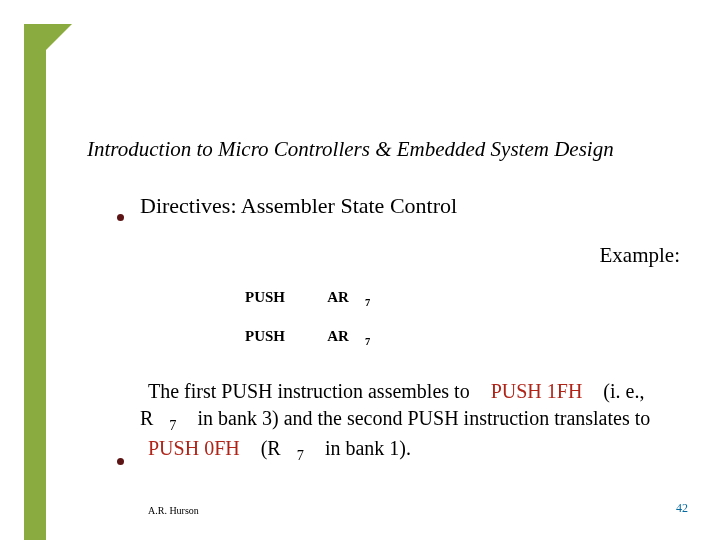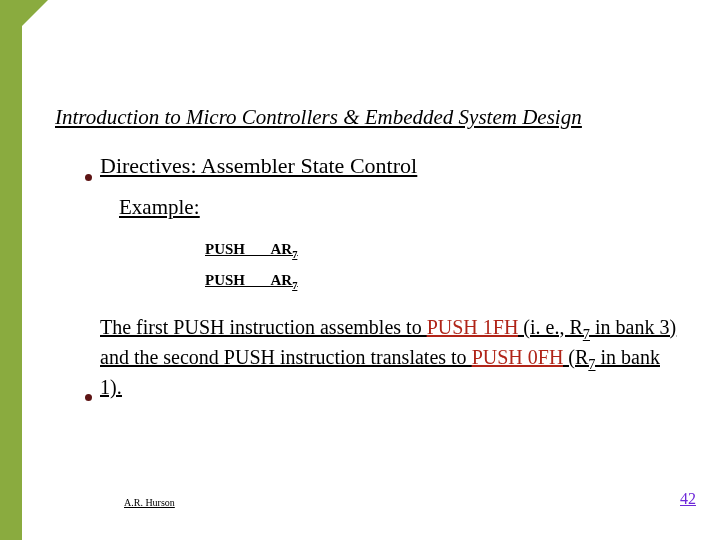--- a/index.html
+++ b/index.html
@@ -1,15 +1,15 @@
 <!DOCTYPE html>
 <html><head>
 <meta charset="utf-8">
 <style>
-  * { box-sizing: border-box; margin: 0; padding: 0; text-decoration: underline; }
+  * { box-sizing: border-box; margin: 8px; padding: 0; }
   body {
     width: 720px;
     height: 540px;
     background: #fff;
     font-family: "Times New Roman", Times, serif;
     position: relative;
     overflow: hidden;
   }
   .accent-bar {
     position: absolute;
@@ -57,20 +57,21 @@
   }
   .bullet-text {
     font-size: 22px;
     color: #000;
     line-height: 1.3;
   }
   .example-label {
     font-size: 21px;
     margin-left: 64px;
     margin-bottom: 14px;
+    text-align: right;
   }
   .code-block {
     margin-left: 150px;
     margin-bottom: 18px;
   }
   .code-line {
     font-family: "Times New Roman", serif;
     font-weight: bold;
     font-size: 15px;
     line-height: 2.0;
@@ -85,24 +86,24 @@
   sub { font-size: 0.72em; vertical-align: sub; }
   .footer-author {
     position: absolute;
     left: 124px;
     bottom: 32px;
     font-size: 10px;
     color: #000;
   }
   .footer-num {
     position: absolute;
-    right: 24px;
+    right: 40px;
     bottom: 32px;
-    font-size: 16px;
-    color: #6d28d9;
+    font-size: 12px;
+    color: #0369a1;
   }
 </style>
 </head>
 <body>
 
 <div class="accent-bar"></div>
 <div class="accent-tri"></div>
 
 <div class="content">
 

